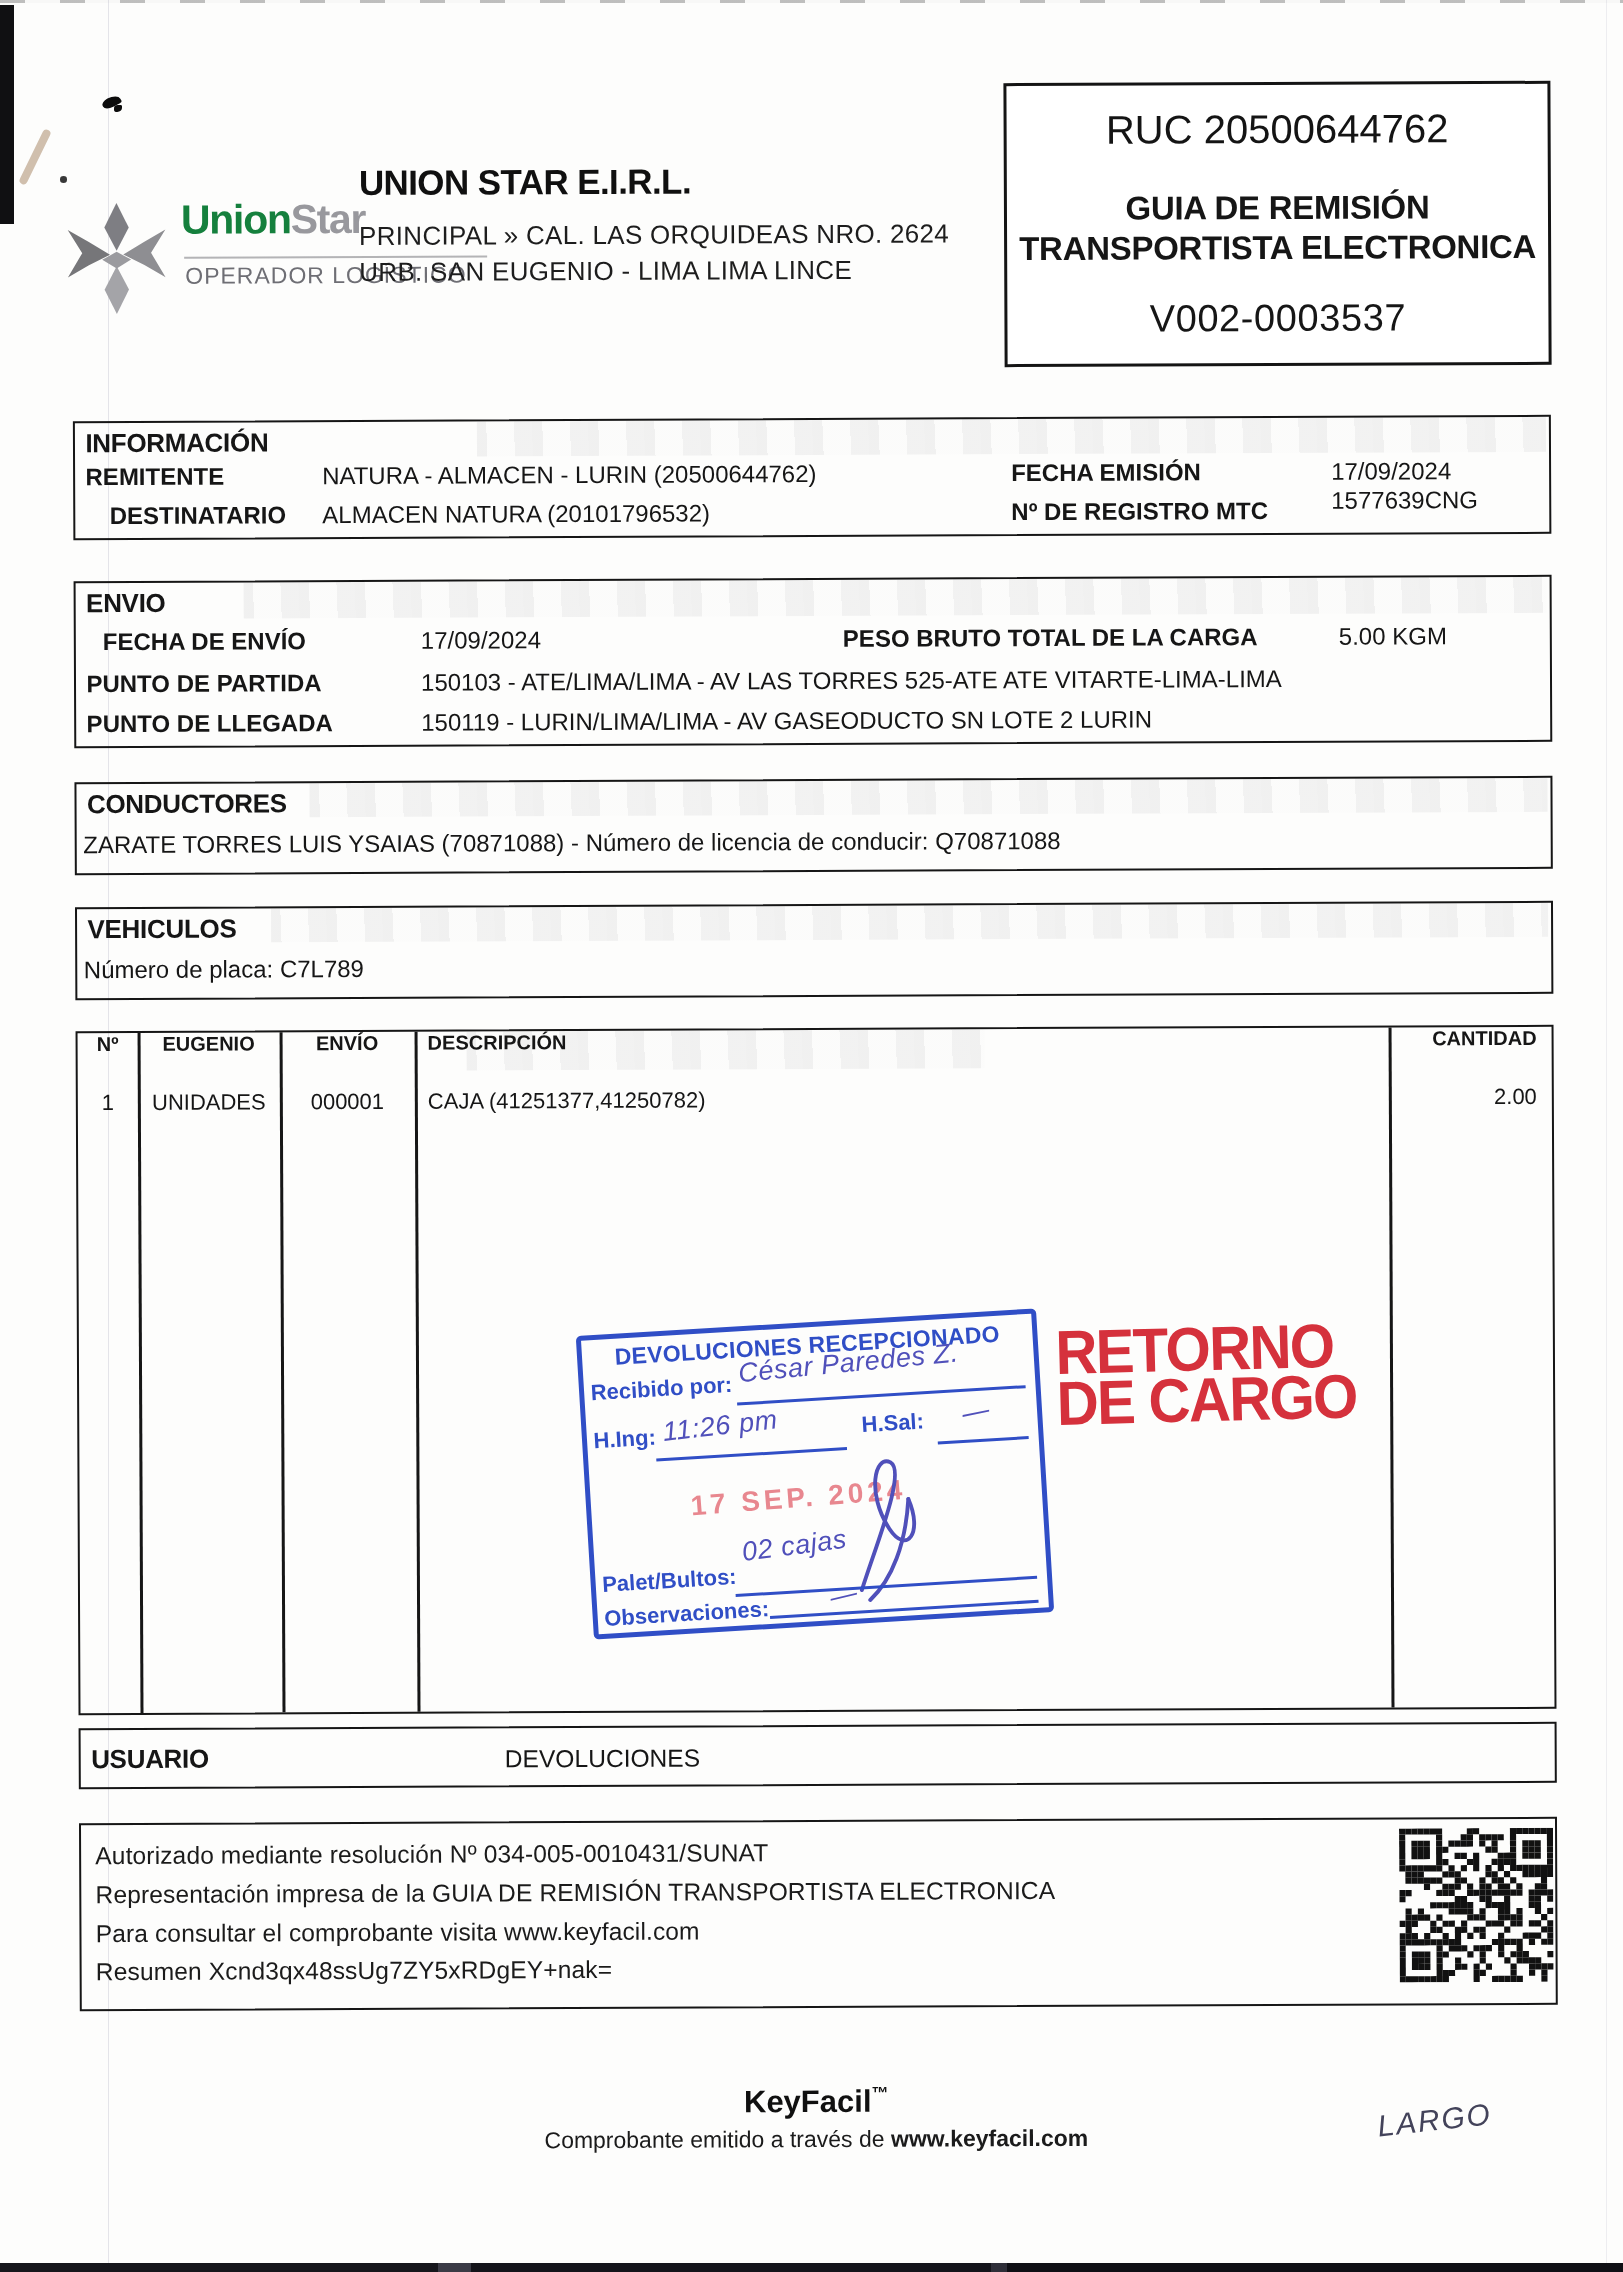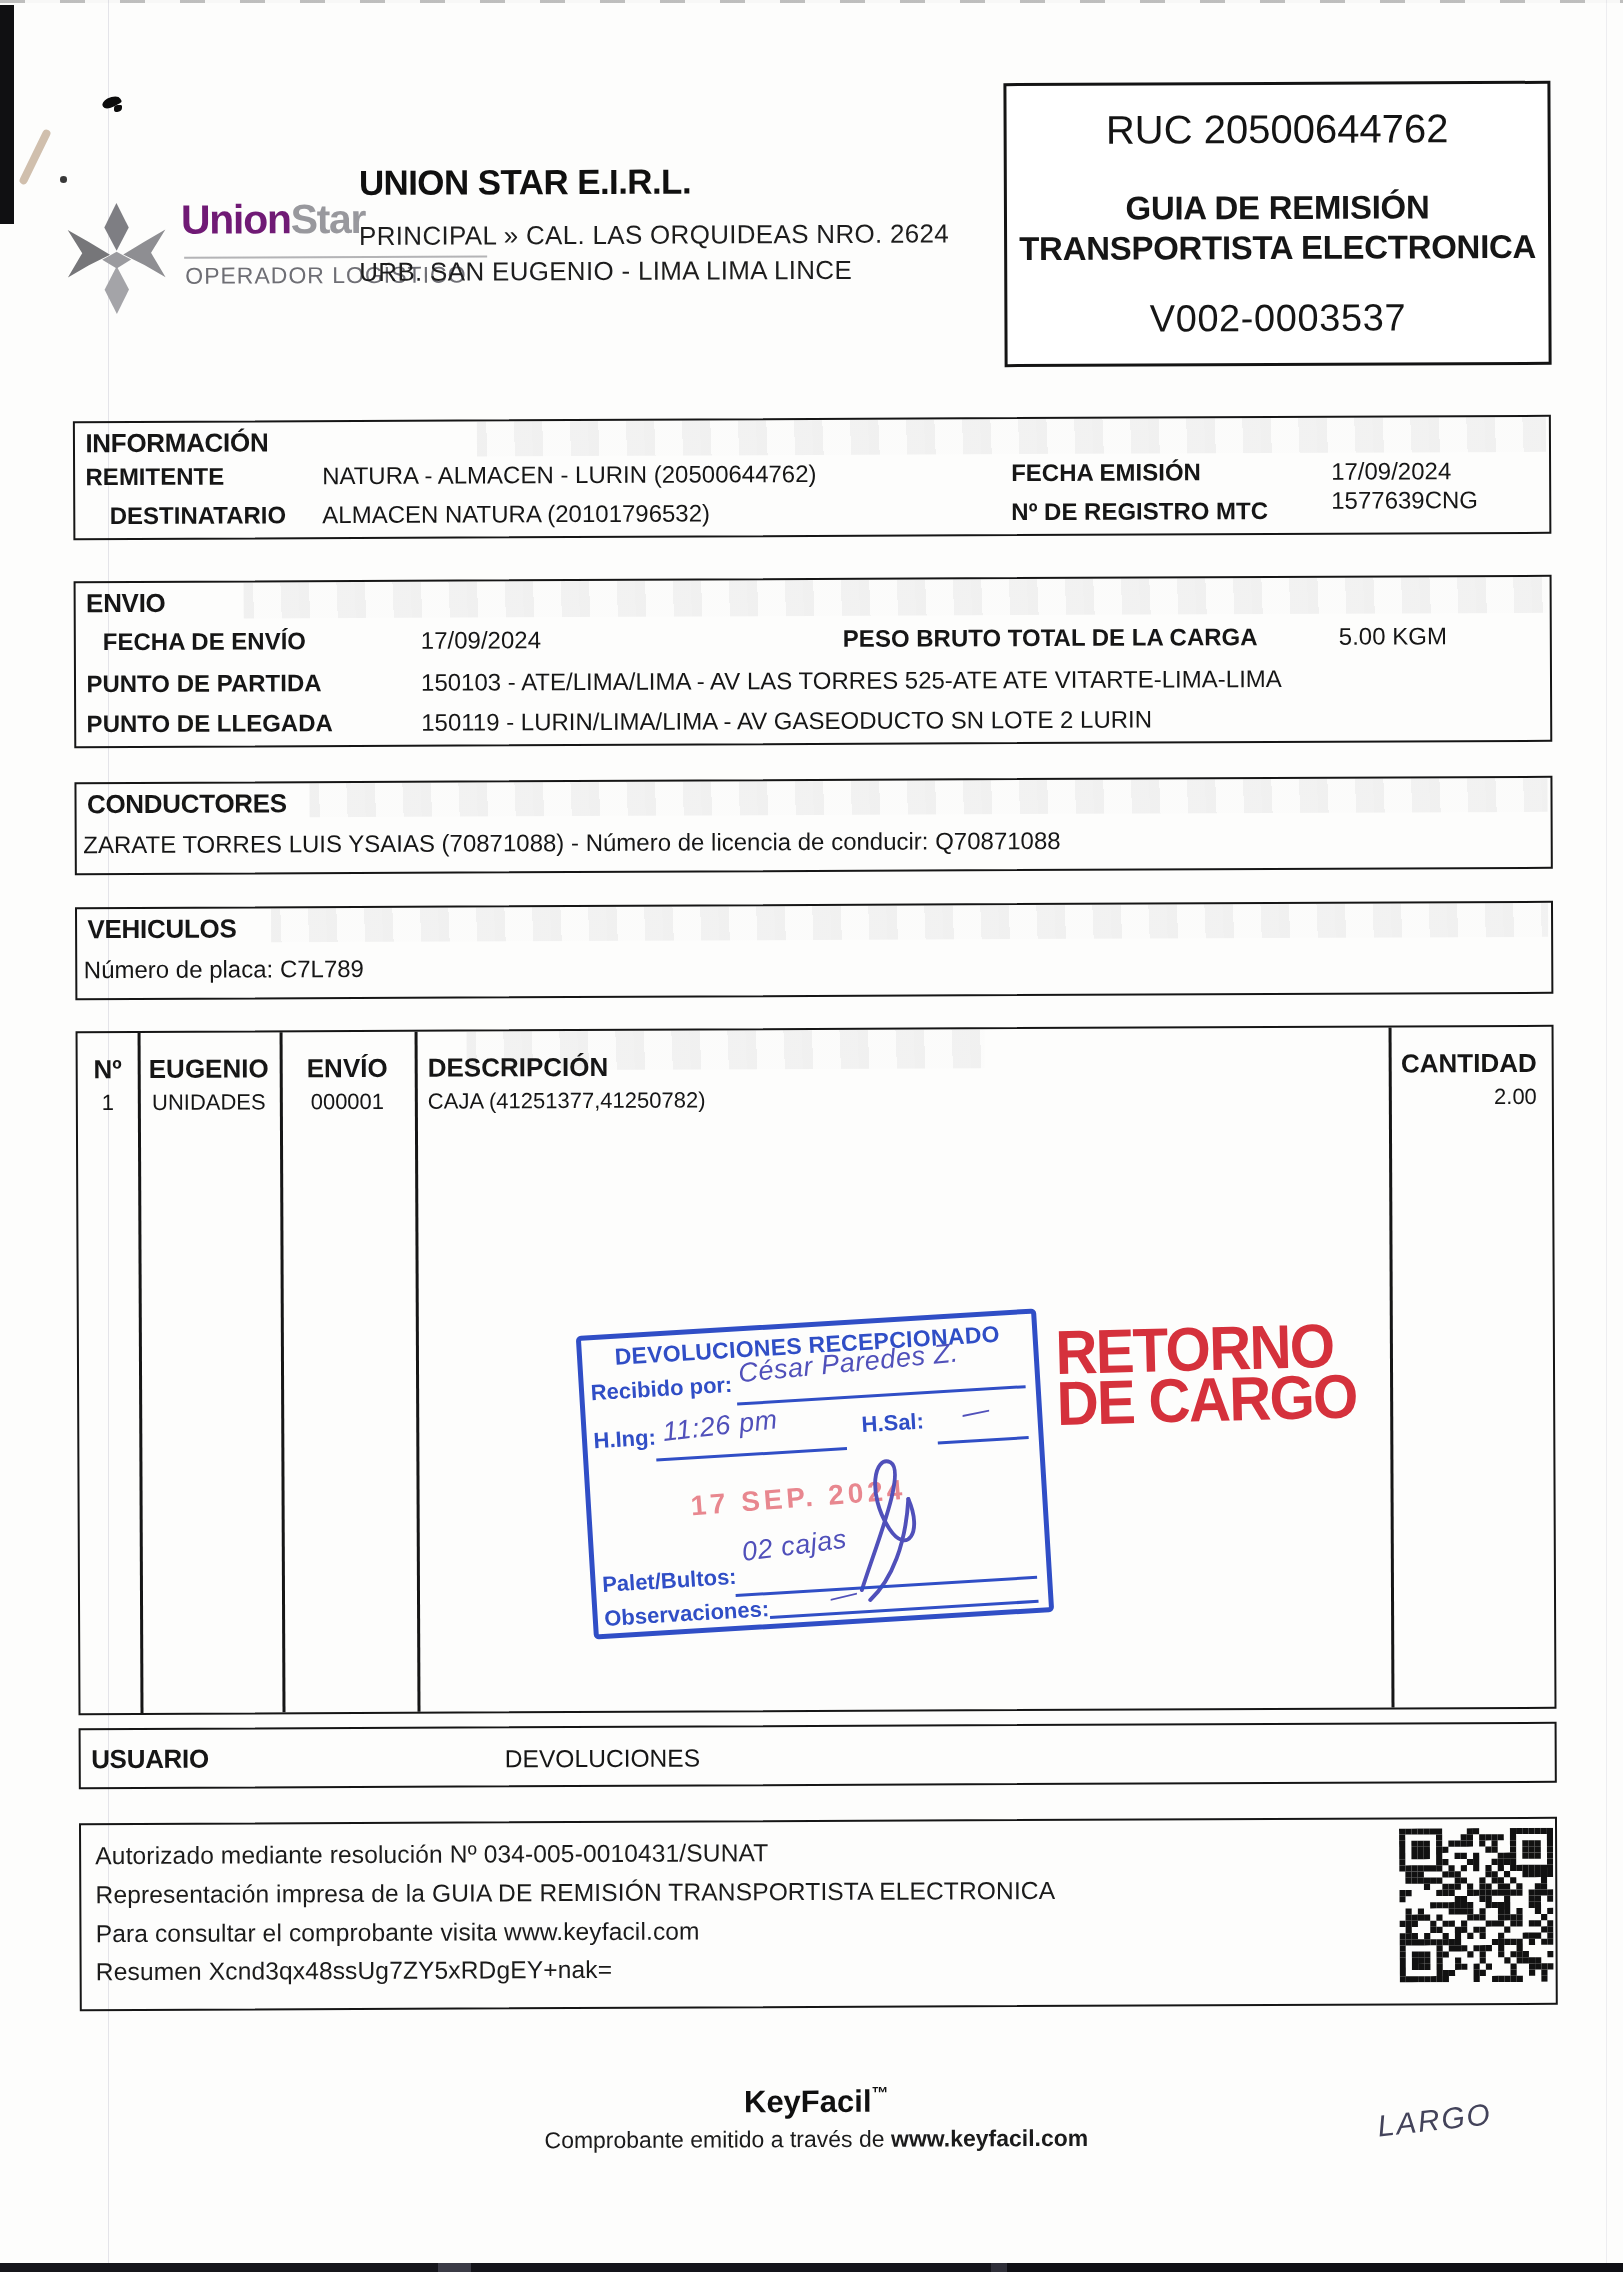--- a/index.html
+++ b/index.html
@@ -24,21 +24,21 @@
   .art-mark1b{position:absolute;left:114px;top:105px;width:7.8px;height:6.5px;background:#0c0c0c;border-radius:50% 20% 60% 40%;}
   .art-smudge{position:absolute;left:31px;top:127px;width:8.4px;height:60px;background:#99734e;opacity:.45;
     transform:rotate(26deg);border-radius:5.2px;}
   .art-dot{position:absolute;left:60px;top:176px;width:7.1px;height:6.5px;background:#151515;border-radius:50%;opacity:.85;}
   .scanband{position:absolute;pointer-events:none;
     background:repeating-linear-gradient(88deg,rgba(130,130,135,.10) 0 10.4px,rgba(205,205,210,.03) 10.4px 38px,rgba(110,110,118,.08) 38px 56px);}
 
   
   .logo-star{position:absolute;left:65px;top:187px;width:111px;height:137px;}
   .logo-word{position:absolute;left:185px;top:194px;font-size:41px;font-weight:bold;letter-spacing:-1.3px;}
-  .logo-word .p1{color:#701a75;text-align:right;}
+  .logo-word .p1{color:#15803d;text-align:right;}
   .logo-word .p2{color:#98989d;}
   .logo-rule{position:absolute;left:188px;top:254px;width:303px;height:1.9px;background:#9b9b9f;opacity:.75;}
   .logo-sub{position:absolute;left:189px;top:260px;font-size:23px;color:#6e6e74;letter-spacing:1px;}
   .company-name{position:absolute;left:363px;top:161px;font-size:35px;font-weight:bold;letter-spacing:-0.6px;color:#101010;}
   .company-addr1{position:absolute;left:363px;top:219px;font-size:26px;letter-spacing:0.3px;color:#1d1d1d;}
   .company-addr2{position:absolute;left:363px;top:255px;font-size:26px;letter-spacing:0.3px;color:#1d1d1d;}
 
   .ruc-box{position:absolute;left:1008px;top:84px;width:547px;height:284px;border:3.2px solid #141414;
     box-sizing:border-box;text-align:center;background:#fff;}
   .ruc-number{margin-top:22px;font-size:40px;letter-spacing:0;color:#141414;}
@@ -52,21 +52,21 @@
   .val{position:absolute;font-size:24px;white-space:nowrap;}
 
   #box-info{top:418px;height:119px;}
   #box-envio{top:578px;height:167px;}
   #box-cond{top:779px;height:93px;}
   #box-veh{top:904px;height:93px;}
 
   
   #box-table{top:1028px;height:684px;}
   .tline{position:absolute;top:0;bottom:0;width:2.6px;background:#161616;}
-  .th{position:absolute;top:21px;font-size:26px;font-weight:bold;}
+  .th{position:absolute;top:0;font-size:20px;font-weight:bold;}
   .td{position:absolute;top:57px;font-size:22px;}
   .c-center{text-align:center;}
   .c-right{text-align:right;}
 
   
   .stamp-box{position:absolute;left:583px;top:1322px;width:461px;height:304px;
     border:5.8px solid var(--stamp-blue);border-radius:5.2px;box-sizing:border-box;
     transform:rotate(-3.2deg);transform-origin:50% 50%;color:var(--stamp-blue);opacity:.96;}
   .st-title{position:absolute;left:0;right:0;top:5.2px;text-align:center;font-size:23px;font-weight:bold;letter-spacing:0.3px;}
   .st-lbl{position:absolute;font-size:22px;font-weight:bold;white-space:nowrap;}

